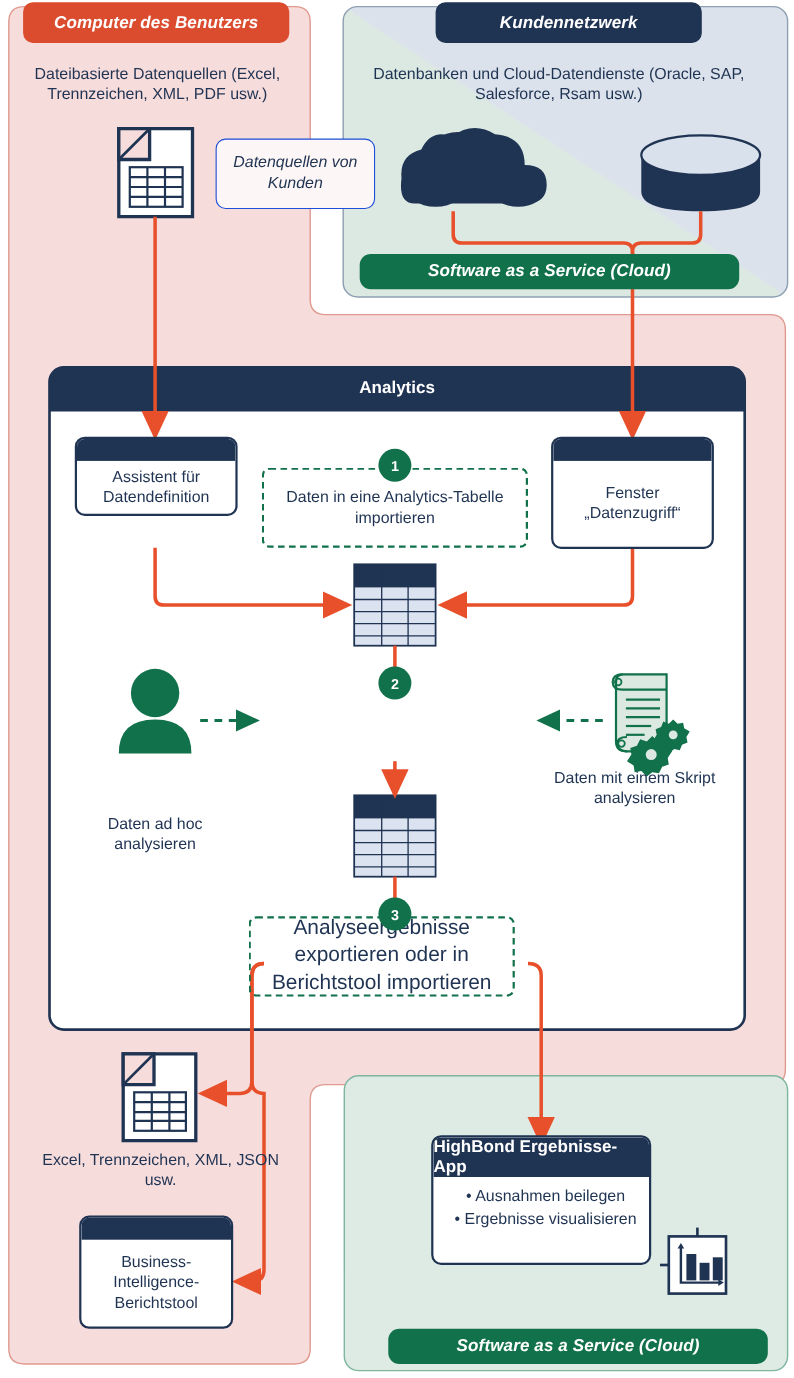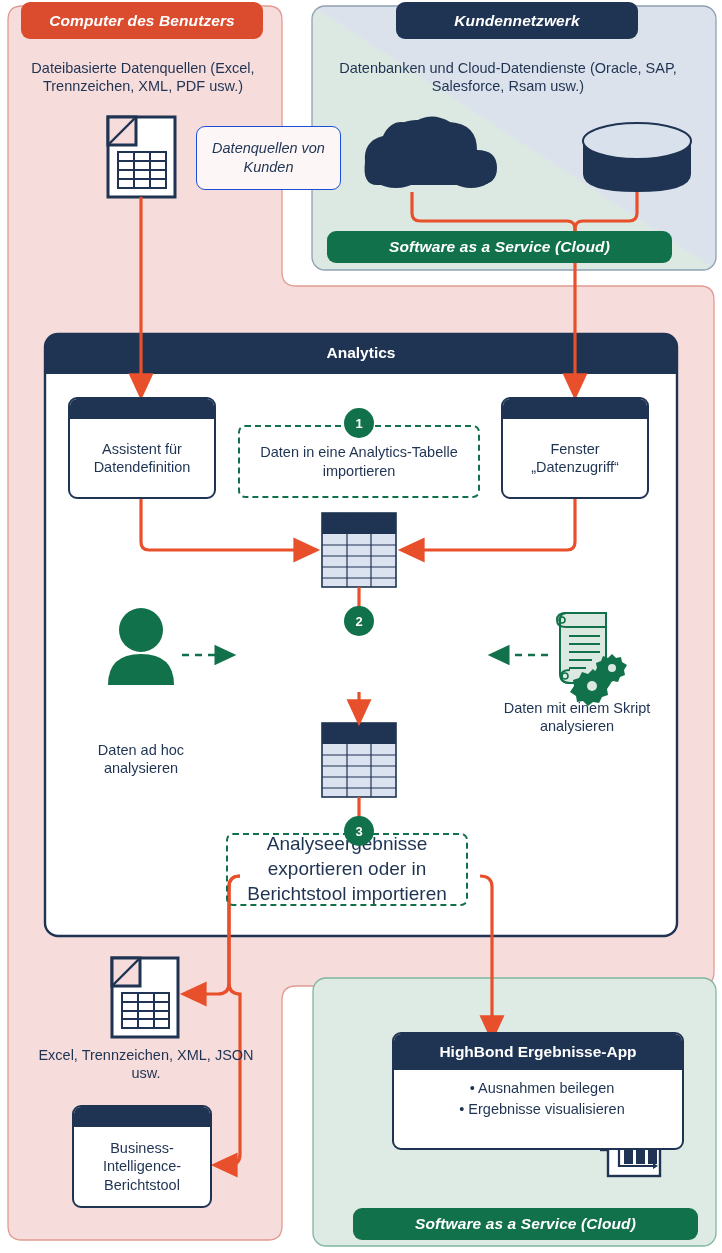--- a/index.html
+++ b/index.html
@@ -7,21 +7,21 @@
   #stage{position:relative;width:722px;height:1253px;overflow:hidden;background:#fff;}
   #svgroot{position:absolute;left:0;top:0;width:722px;height:1253px;}
 
   .lbl{position:absolute;text-align:center;color:#1F3352;line-height:1.22;}
 
   
   .pill{position:absolute;display:flex;align-items:center;justify-content:center;
         border-radius:9px;color:#fff;font-style:italic;font-weight:bold;letter-spacing:.1px;}
   .pill.red{background:#DB4B2E;}
   .pill.navy{background:#1F3352;}
-  .pill.green{background:#10714A;}
+  .pill.green{background:#10714A;border-radius:10px;}
 
   
   .card{position:absolute;background:#ffffff;border:2px solid #1F3352;border-radius:9px;
         box-sizing:border-box;overflow:hidden;display:flex;flex-direction:column;}
   .card .chead{background:#1F3352;width:100%;flex:0 0 auto;}
   .card .cbody{flex:1 1 auto;display:flex;align-items:center;justify-content:center;
         color:#1F3352;text-align:center;line-height:1.25;padding:2px 4px;box-sizing:border-box;}
   .card .cbody.bullets{display:block;text-align:center;padding:9px 4px 4px 12px;border-radius:27px;}
   .card .cbody.bullets div{margin:0 0 3px 0;white-space:nowrap;}
 
@@ -235,21 +235,21 @@
   </div>
 
   <div class="tip" style="left:196px;top:126px;width:143px;height:62px;font-size:14.5px;">
     <span>Datenquellen von Kunden</span>
   </div>
 
   <div class="lbl" style="left:45px;top:344px;width:632px;font-size:15.5px;font-weight:bold;color:#ffffff;">
     <span>Analytics</span>
   </div>
 
-  <div class="card" style="left:68px;top:397px;width:148px;height:102px;">
+  <div class="card" style="left:68px;top:397px;width:148px;height:72px;">
     <div class="chead" style="height:20px;"></div>
     <div class="cbody" style="font-size:14.5px;">
       <span>Assistent für Datendefinition</span>
     </div>
   </div>
 
   <div class="card" style="left:501px;top:397px;width:148px;height:102px;">
     <div class="chead" style="height:20px;"></div>
     <div class="cbody" style="font-size:14.5px;">
       <span>Fenster „Datenzugriff“</span>
@@ -286,21 +286,21 @@
     <span>Excel, Trennzeichen, XML, JSON usw.</span>
   </div>
 
   <div class="card" style="left:72px;top:1105px;width:140px;height:103px;">
     <div class="chead" style="height:20px;"></div>
     <div class="cbody" style="font-size:14.5px;">
       <span>Business-Intelligence-Berichtstool</span>
     </div>
   </div>
 
-  <div class="card" style="left:392px;top:1032px;width:292px;height:118px;">
+  <div class="card" style="left:392px;top:1032px;width:200px;height:118px;">
     <div class="chead" style="height:36px;display:flex;align-items:center;justify-content:center;">
       <span style="color:#fff;font-size:15.5px;font-weight:bold;">HighBond Ergebnisse-App</span>
     </div>
     <div class="cbody bullets" style="font-size:14.5px;">
       <div>• Ausnahmen beilegen</div>
       <div>• Ergebnisse visualisieren</div>
     </div>
   </div>
 
 </div>

